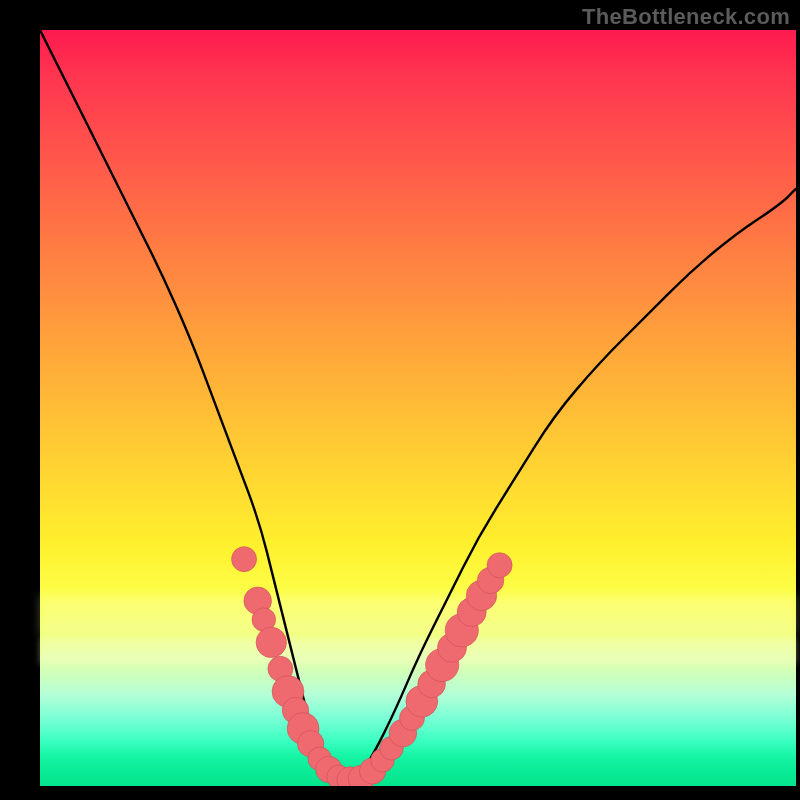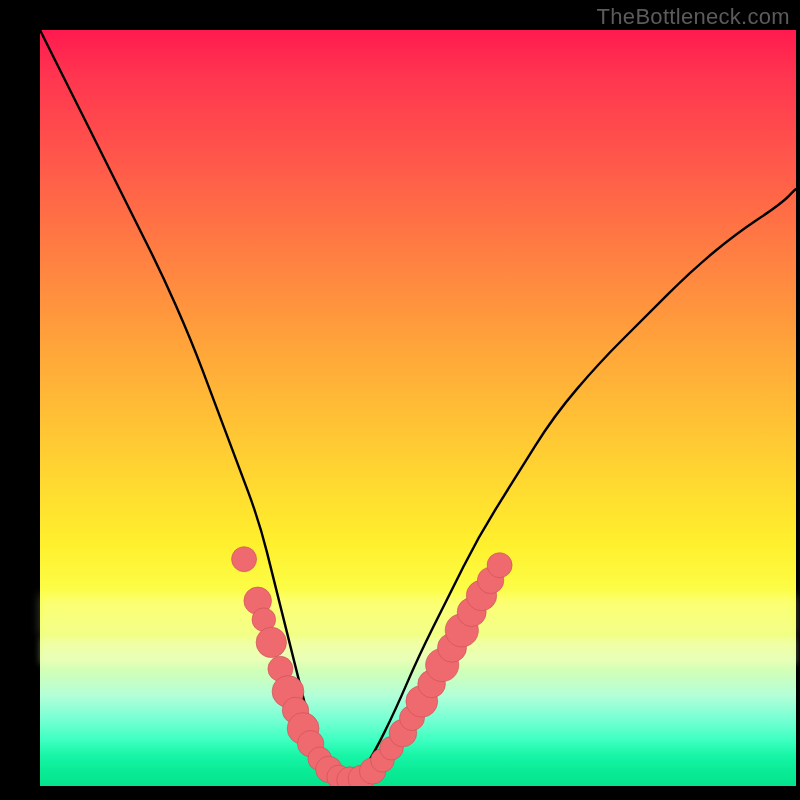--- a/index.html
+++ b/index.html
@@ -15,21 +15,21 @@
     width: 800px;
     height: 800px;
     background: #000;
   }
   .watermark {
     position: absolute;
     top: 4px;
     right: 10px;
     color: #5b5b5b;
     font-size: 22px;
-    font-weight: 400;
+    font-weight: 700;
     letter-spacing: 0.3px;
     z-index: 4;
   }
   .plot-area {
     position: absolute;
     left: 40px;
     top: 30px;
     width: 756px;
     height: 756px;
     background: linear-gradient(to bottom,

